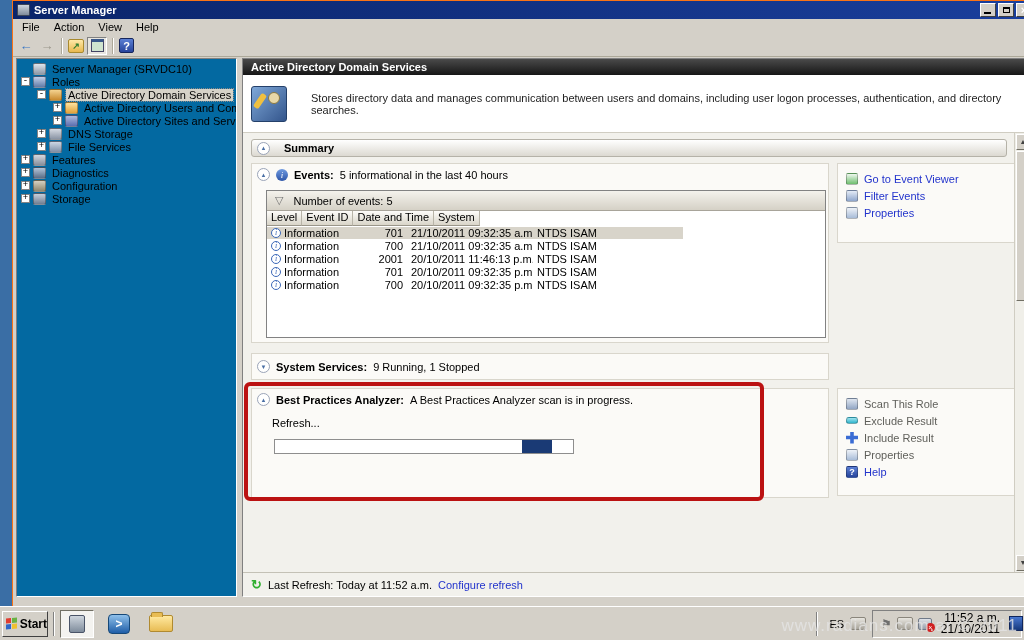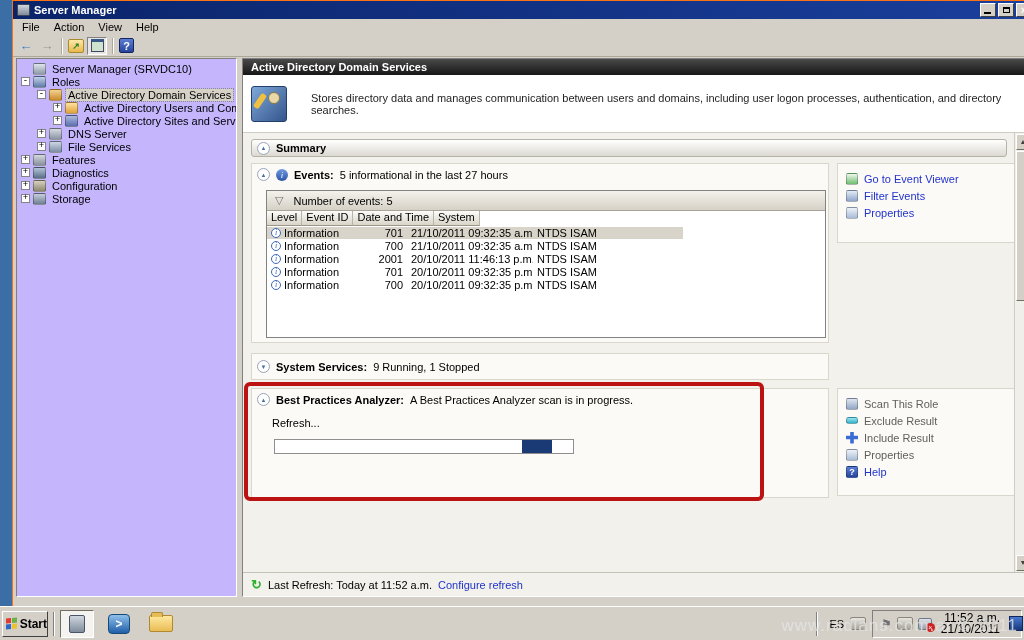--- a/index.html
+++ b/index.html
@@ -24,21 +24,21 @@
   [data-name="forward-arrow-icon"]::before { content:"\2192"; color:#9a978c; font-weight:bold; }
   [data-name="export-list-icon"] { background:linear-gradient(#ffe9a8,#e8b84e); border:1px solid #a88a30; width:16px; height:14px; border-radius:2px; }
   [data-name="export-list-icon"]::before { content:"\2197"; color:#2e7d2e; font-size:9px; font-weight:bold; }
   [data-name="console-tree-icon"] { border:1px solid; border-color:#808080 #fff #fff #808080; background:#e8e6e0; width:20px; height:18px; }
   [data-name="console-tree-icon"]::before { content:""; width:11px; height:9px; background:#cfe4cf; border:1px solid #446; border-top:3px solid #39588a; display:block; }
   [data-name="help-icon"] { background:linear-gradient(#5b7fd4,#27449c); border:1px solid #16265c; width:15px; height:15px; border-radius:2px; color:#fff; font-weight:bold; font-size:11px; }
   [data-name="help-icon"]::before { content:"?"; }
 
   
   .main { position:absolute; top:57px; left:3px; right:3px; height:539px; display:flex; }
-  .tree-panel { width:221px; background:#c4b5fd; border:1px solid; border-color:#808080 #fff #fff #808080; overflow:hidden; padding-top:3px; }
+  .tree-panel { width:221px; background:#0369a1; border:1px solid; border-color:#808080 #fff #fff #808080; overflow:hidden; padding-top:3px; }
   .splitter { width:5px; }
   .right-panel { flex:1; display:flex; flex-direction:column; border:1px solid; border-color:#808080 #fff #fff #808080; background:#f2f1ec; }
 
   
   .tree-row { display:flex; align-items:center; height:13px; white-space:nowrap; }
   .expander { width:9px; height:9px; border:1px solid #848484; background:#fff; font-size:9px; line-height:7px; text-align:center; margin-right:3px; flex:none; font-family:"Liberation Mono",monospace; }
   .expander:empty { visibility:hidden; }
   .tree-icon { width:13px; height:12px; border:1px solid rgba(0,0,0,.3); border-radius:2px; margin-right:4px; flex:none; }
   .tree-label { padding:0 2px; }
   .tree-row.selected .tree-label { background:#d6d2c8; outline:1px dotted #8a8a8a; }
@@ -56,21 +56,21 @@
 
   
   .content-header { height:16px; background:linear-gradient(#4a4a4a,#161616); color:#fff; font-weight:bold; display:flex; align-items:center; padding-left:8px; }
   .content-desc { height:58px; background:#fff; display:flex; align-items:center; gap:12px; padding-left:8px; border-bottom:1px solid #d0cdc2; }
   .role-icon { width:36px; height:36px; background:linear-gradient(135deg,#7fa8d8,#33558c); border:1px solid #24406a; border-radius:3px; position:relative; flex:none; }
   .role-icon::before { content:""; position:absolute; left:5px; top:6px; width:6px; height:16px; background:#f0c040; border-radius:2px; transform:rotate(35deg); }
   .role-icon::after { content:""; position:absolute; right:6px; top:5px; width:10px; height:10px; background:#e8d8a8; border-radius:50%; border:1px solid #8a7840; }
   .desc-text { color:#1e1e1e;margin-left:12px; }
   .content-body { position:relative; flex:1; background:#f2f1ec; overflow:hidden; }
 
-  .section-bar { position:absolute; left:8px; right:24px; top:6px; height:18px; background:linear-gradient(#ffffff,#dcd9d1); border:1px solid #b5b2a8; border-radius:3px; display:flex; align-items:center; gap:6px; padding-left:5px; }
+  .section-bar { position:absolute; left:8px; right:24px; top:6px; height:18px; background:linear-gradient(#ffffff,#dcd9d1); border:1px solid #b5b2a8; border-radius:3px; display:flex; align-items:center; gap:14px; padding-left:5px; }
   .chev { width:13px; height:13px; border:1px solid #9aa4b8; border-radius:50%; background:#fff; font-size:6px; color:#4a6fa5; display:flex; align-items:center; justify-content:center; flex:none; }
   .bold { font-weight:bold; }
 
   .box { position:absolute; background:#fbfaf7; border:1px solid #d9d6cc; }
   .events-box   { left:8px;  top:30px;  width:578px; height:180px; }
   .events-links { left:594px; top:30px; width:182px; height:80px; }
   .services-box  { left:8px;  top:220px; width:578px; height:27px; display:flex; align-items:center; gap:6px; padding-left:5px; }
   .services-links{ left:594px; top:220px; width:182px; height:27px; }
   .bpa-box   { left:8px;  top:255px; width:578px; height:110px; }
   .bpa-links { left:594px; top:255px; width:182px; height:108px; }
@@ -220,21 +220,21 @@
 
         <div class="tree-row" data-name="tree-item" style="padding-left: 36px;">
           <span class="expander" data-name="tree-expander-icon">+</span>
           <span class="tree-icon" data-name="adss-icon"></span>
           <span class="tree-label">Active Directory Sites and Services</span>
         </div>
 
         <div class="tree-row" data-name="tree-item" style="padding-left: 20px;">
           <span class="expander" data-name="tree-expander-icon">+</span>
           <span class="tree-icon" data-name="dns-icon"></span>
-          <span class="tree-label">DNS Server</span>
+          <span class="tree-label">DNS Storage</span>
         </div>
 
         <div class="tree-row" data-name="tree-item" style="padding-left: 20px;">
           <span class="expander" data-name="tree-expander-icon">+</span>
           <span class="tree-icon" data-name="file-services-icon"></span>
           <span class="tree-label">File Services</span>
         </div>
 
         <div class="tree-row" data-name="tree-item" style="padding-left: 4px;">
           <span class="expander" data-name="tree-expander-icon">+</span>
@@ -276,21 +276,21 @@
         <div class="section-bar" data-name="summary-section-bar">
           <span class="chev" data-name="collapse-chevron-icon">▲</span>
           <span class="bold" data-name="summary-label">Summary</span>
         </div>
 
         <div class="box events-box" data-name="events-section">
           <div class="sec-head">
             <span class="chev" data-name="events-collapse-icon">▲</span>
             <span class="info-icon" data-name="info-icon">i</span>
             <span class="bold" data-name="events-label">Events:</span>
-            <span data-name="events-summary">5 informational in the last 27 hours</span>
+            <span data-name="events-summary">5 informational in the last 40 hours</span>
           </div>
           <div class="ev-table" data-name="events-table">
             <div class="filter-bar" data-name="events-filter-bar">
               <span class="funnel" data-name="filter-funnel-icon">▽</span>
               <span data-name="events-count">Number of events: 5</span>
             </div>
             <div class="hdr-row" data-name="events-table-header">
 
             <span class="hdr-cell" data-name="column-header">Level</span>
                 <span class="hdr-cell" data-name="column-header">Event ID</span>

